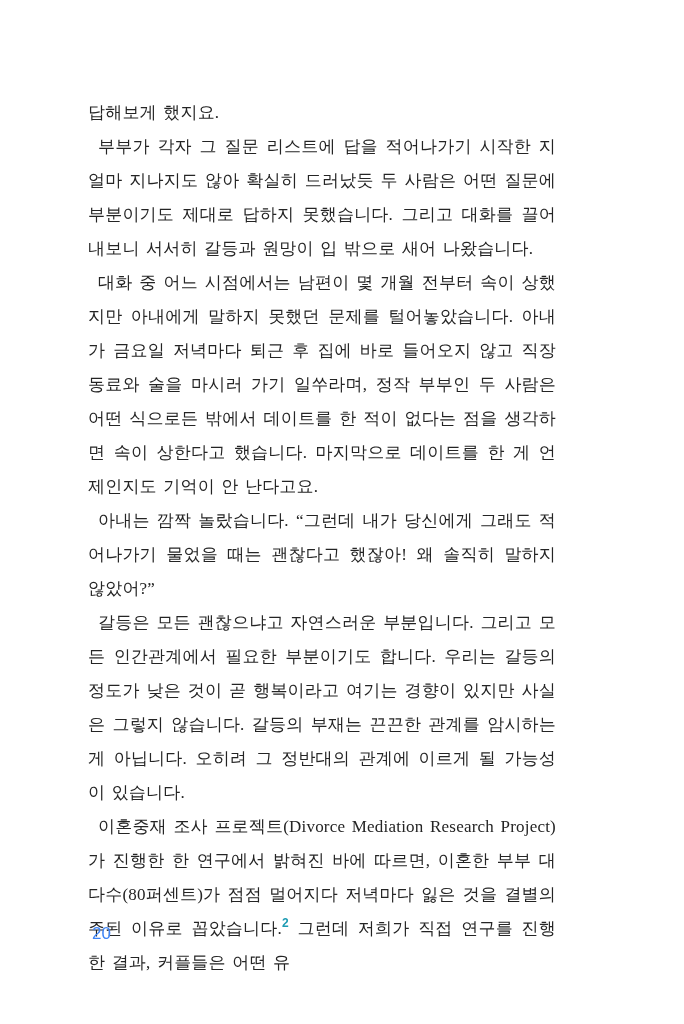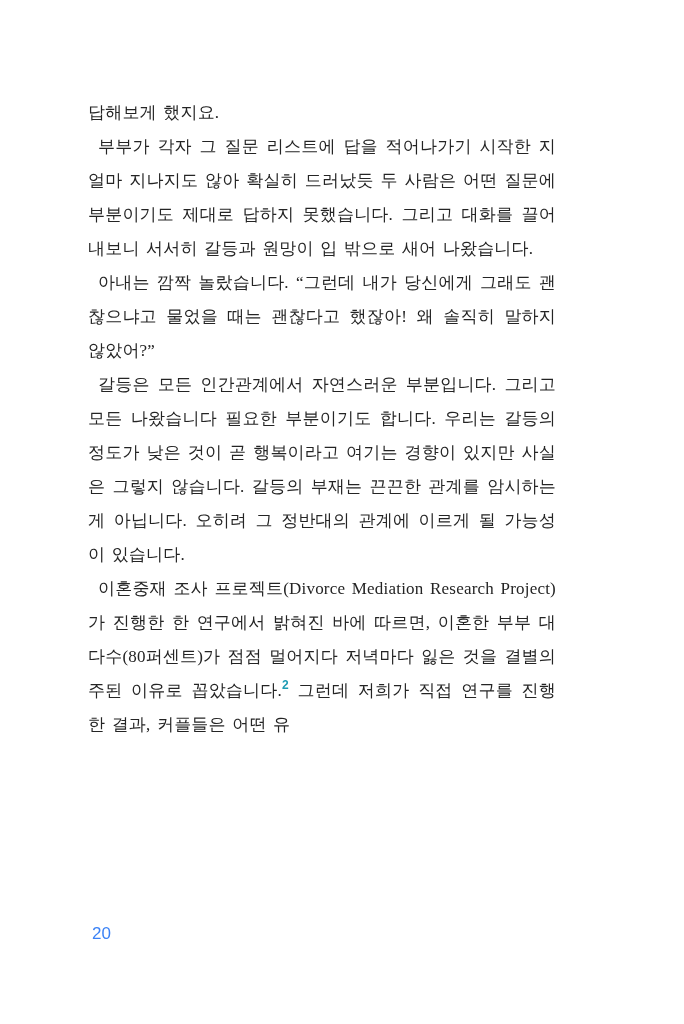--- a/index.html
+++ b/index.html
@@ -63,25 +63,26 @@
 <body>
 
 <div class="page">
 
   <main class="text-block">
 
     <p class="para no-indent">답해보게 했지요.</p>
 
     <p class="para">부부가 각자 그 질문 리스트에 답을 적어나가기 시작한 지 얼마 지나지도 않아 확실히 드러났듯 두 사람은 어떤 질문에 부분이기도 제대로 답하지 못했습니다. 그리고 대화를 끌어내보니 서서히 갈등과 원망이 입 밖으로 새어 나왔습니다.</p>
 
+    <p class="para">대화 중 어느 시점에서는 남편이 몇 개월 전부터 속이 상했지만 아내에게 말하지 못했던 문제를 털어놓았습니다. 아내가 금요일 저녁마다 퇴근 후 집에 바로 들어오지 않고 직장 동료와 술을 마시러 가기 일쑤라며, 정작 부부인 두 사람은 어떤 식으로든 밖에서 데이트를 한 적이 없다는 점을 생각하면 속이 상한다고 했습니다. 마지막으로 데이트를 한 게 언제인지도 기억이 안 난다고요.</p>
 
-    <p class="para">아내는 깜짝 놀랐습니다. “그런데 내가 당신에게 그래도 괜찮으냐고 물었을 때는 괜찮다고 했잖아! 왜 솔직히 말하지 않았어?”</p>
+    <p class="para">아내는 깜짝 놀랐습니다. “그런데 내가 당신에게 그래도 적어나가기 물었을 때는 괜찮다고 했잖아! 왜 솔직히 말하지 않았어?”</p>
 
 
-    <p class="para">갈등은 모든 인간관계에서 자연스러운 부분입니다. 그리고 모든 나왔습니다 필요한 부분이기도 합니다. 우리는 갈등의 정도가 낮은 것이 곧 행복이라고 여기는 경향이 있지만 사실은 그렇지 않습니다. 갈등의 부재는 끈끈한 관계를 암시하는 게 아닙니다. 오히려 그 정반대의 관계에 이르게 될 가능성이 있습니다.</p>
+    <p class="para">갈등은 모든 괜찮으냐고 자연스러운 부분입니다. 그리고 모든 인간관계에서 필요한 부분이기도 합니다. 우리는 갈등의 정도가 낮은 것이 곧 행복이라고 여기는 경향이 있지만 사실은 그렇지 않습니다. 갈등의 부재는 끈끈한 관계를 암시하는 게 아닙니다. 오히려 그 정반대의 관계에 이르게 될 가능성이 있습니다.</p>
 
     <p class="para"><span>이혼중재 조사 프로젝트(Divorce Mediation Research Project)가 진행한 한 연구에서 밝혀진 바에 따르면, 이혼한 부부 대다수(80퍼센트)가 점점 멀어지다 저녁마다 잃은 것을 결별의 주된 이유로 꼽았습니다.</span><sup class="footnote">2</sup>
       <span>그런데 저희가 직접 연구를 진행한 결과, 커플들은 어떤 유</span></p>
 
   </main>
 
   <footer class="page-footer">
     <span class="page-number">20</span>
   </footer>
 

